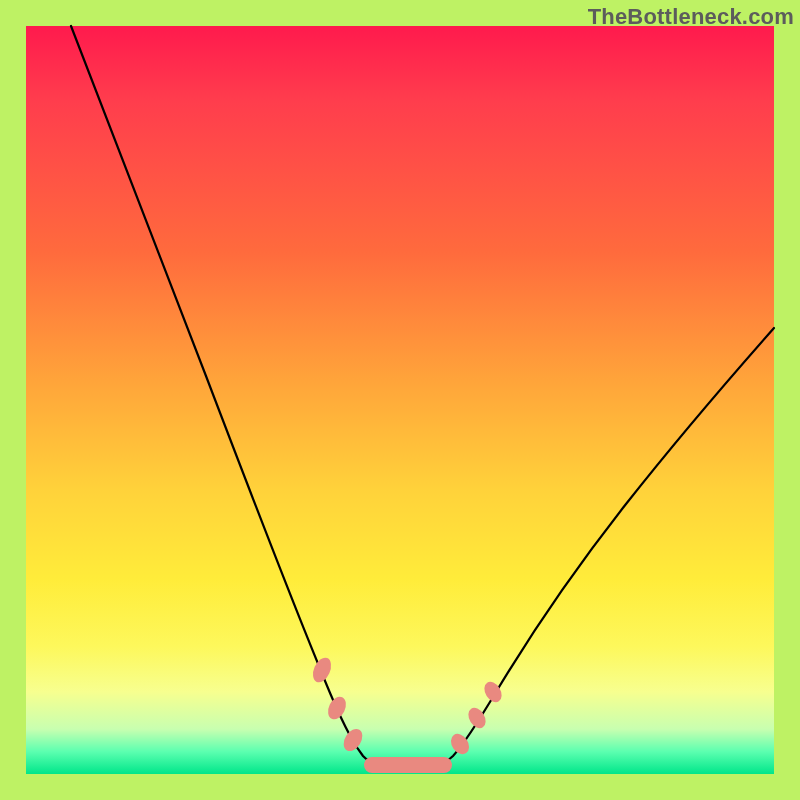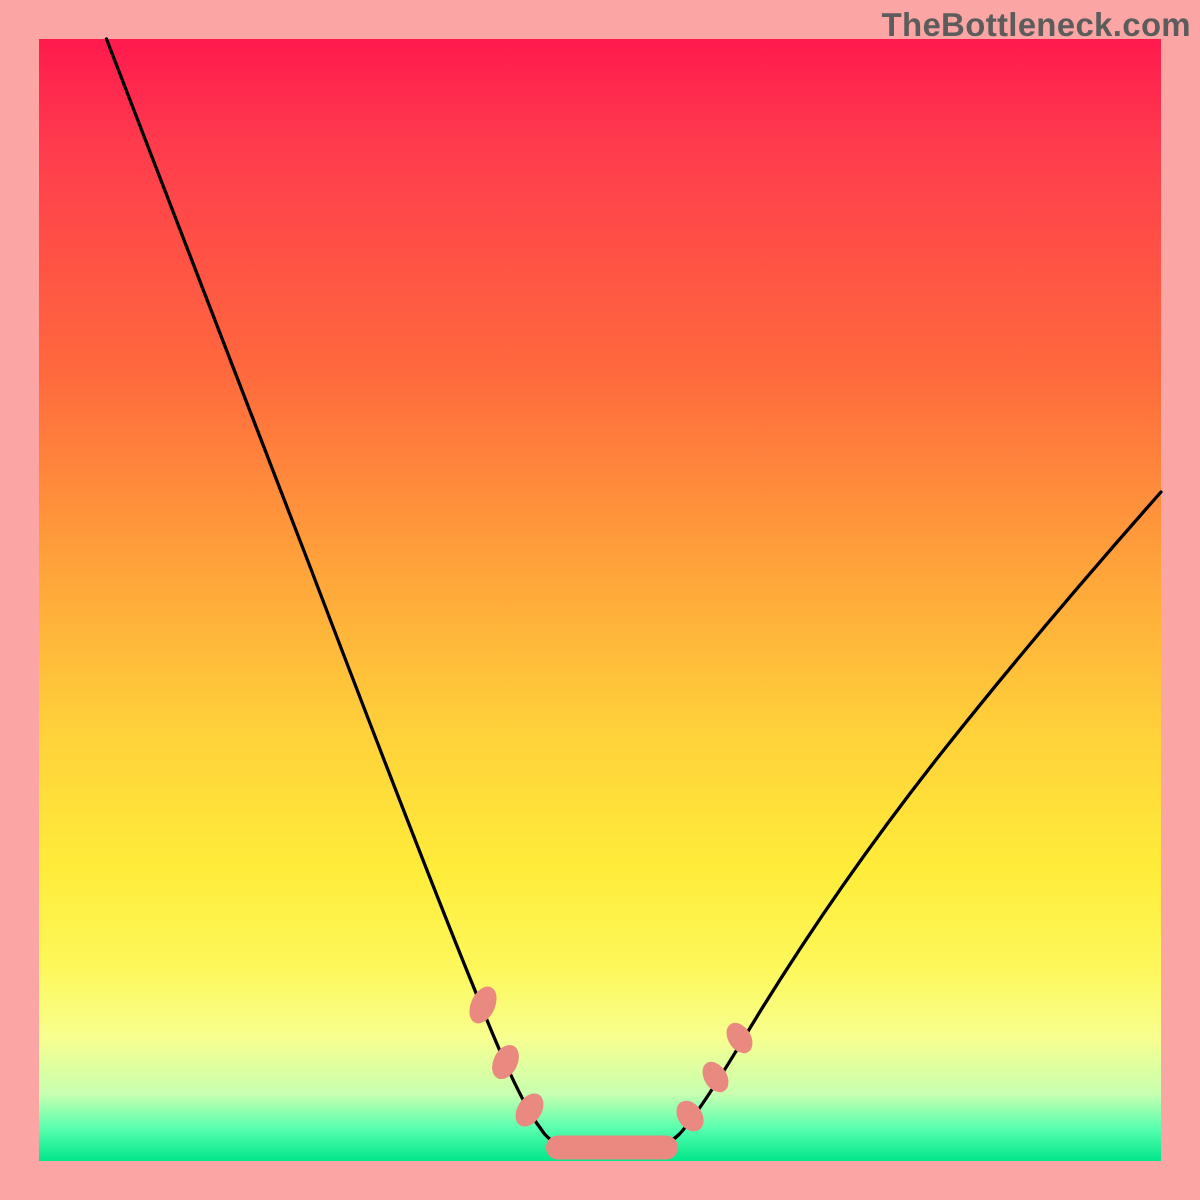--- a/index.html
+++ b/index.html
@@ -8,21 +8,21 @@
     width: 800px;
     height: 800px;
     overflow: hidden;
     background: #000;
     font-family: Arial, Helvetica, sans-serif;
   }
   .frame {
     position: relative;
     width: 800px;
     height: 800px;
-    background: #fca5a5;
+    background: #bef264;
   }
   .plot-area {
     position: absolute;
     left: 26px;
     top: 26px;
     width: 748px;
     height: 748px;
     
     background: linear-gradient(
       to bottom,

